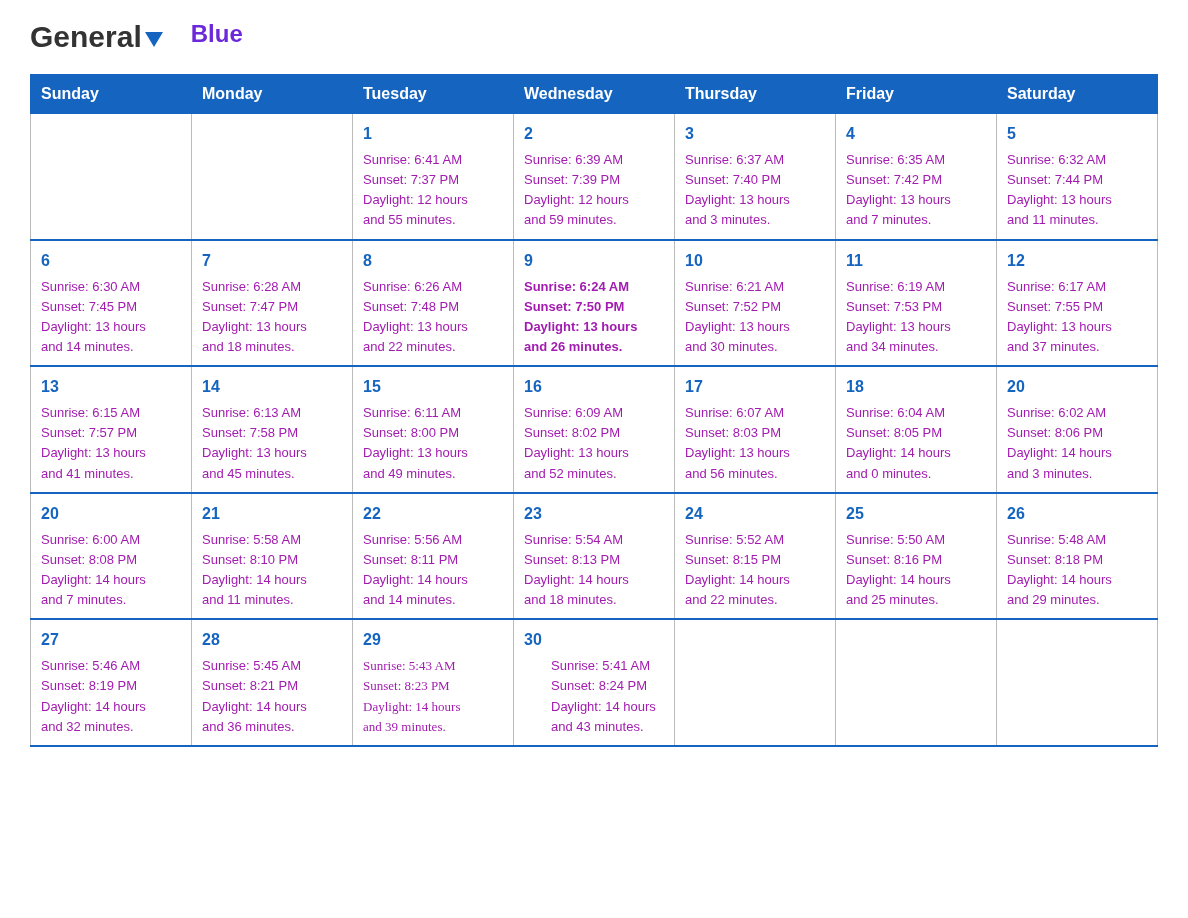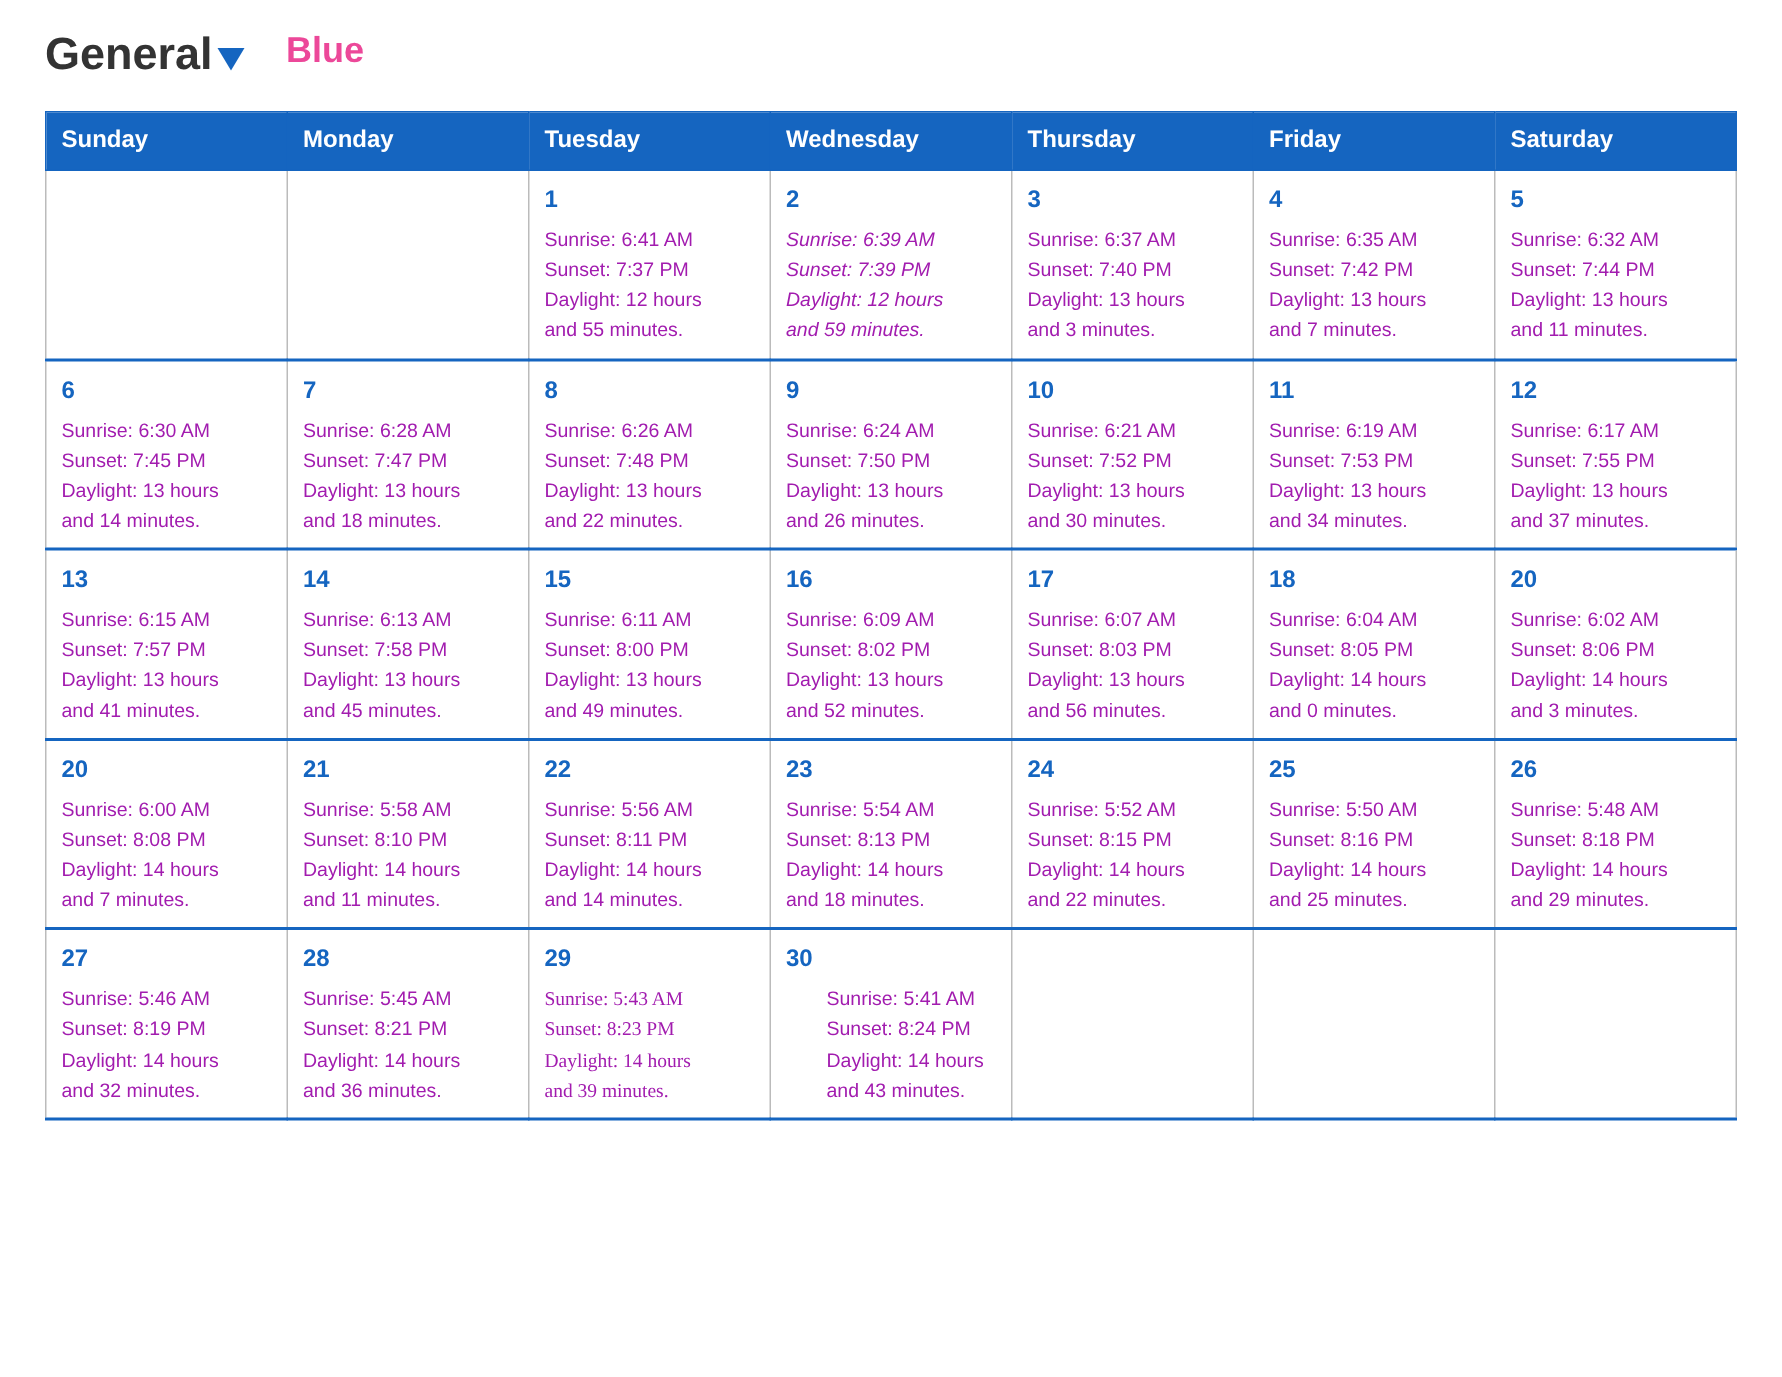--- a/index.html
+++ b/index.html
@@ -80,21 +80,21 @@
   </style>
 </head>
 <body>
 
 <div class="header">
   <div class="logo">
     <div style="display:flex;align-items:center;">
       <span style="font-size:30px;font-weight:bold;color:#333;">General</span>
       <span style="display:inline-block;width:0;height:0;border-left:9px solid transparent;border-right:9px solid transparent;border-top:15px solid #1565c0;margin-left:3px;margin-bottom:-4px;"></span>
     </div>
-    <span style="font-size:24px;font-weight:bold;color:#ec4899;margin-left:28px;">Blue</span>
+    <span style="font-size:24px;font-weight:bold;color:#6d28d9;margin-left:28px;">Blue</span>
   </div>
   <div class="title-block">
     <h1></h1>
     <h2></h2>
   </div>
 </div>
 
 <table>
   <thead>
     <tr>
@@ -113,21 +113,21 @@
         <td></td>
         <td>
           <span class="day-number">1</span>
           <div class="day-info" style="white-space: pre-line;">Sunrise: 6:41 AM
 Sunset: 7:37 PM
 Daylight: 12 hours
 and 55 minutes.</div>
         </td>
         <td>
           <span class="day-number">2</span>
-          <div class="day-info" style="white-space: pre-line; font-style: italic;">Sunrise: 6:39 AM
+          <div class="day-info" style="white-space: pre-line;">Sunrise: 6:39 AM
 Sunset: 7:39 PM
 Daylight: 12 hours
 and 59 minutes.</div>
         </td>
         <td>
           <span class="day-number">3</span>
           <div class="day-info" style="white-space: pre-line;">Sunrise: 6:37 AM
 Sunset: 7:40 PM
 Daylight: 13 hours
 and 3 minutes.</div>
@@ -164,21 +164,21 @@
         </td>
         <td>
           <span class="day-number">8</span>
           <div class="day-info" style="white-space: pre-line;">Sunrise: 6:26 AM
 Sunset: 7:48 PM
 Daylight: 13 hours
 and 22 minutes.</div>
         </td>
         <td>
           <span class="day-number">9</span>
-          <div class="day-info" style="white-space: pre-line;">Sunrise: 6:24 AM
+          <div class="day-info" style="white-space: pre-line; font-weight: bold;">Sunrise: 6:24 AM
 Sunset: 7:50 PM
 Daylight: 13 hours
 and 26 minutes.</div>
         </td>
         <td>
           <span class="day-number">10</span>
           <div class="day-info" style="white-space: pre-line;">Sunrise: 6:21 AM
 Sunset: 7:52 PM
 Daylight: 13 hours
 and 30 minutes.</div>

